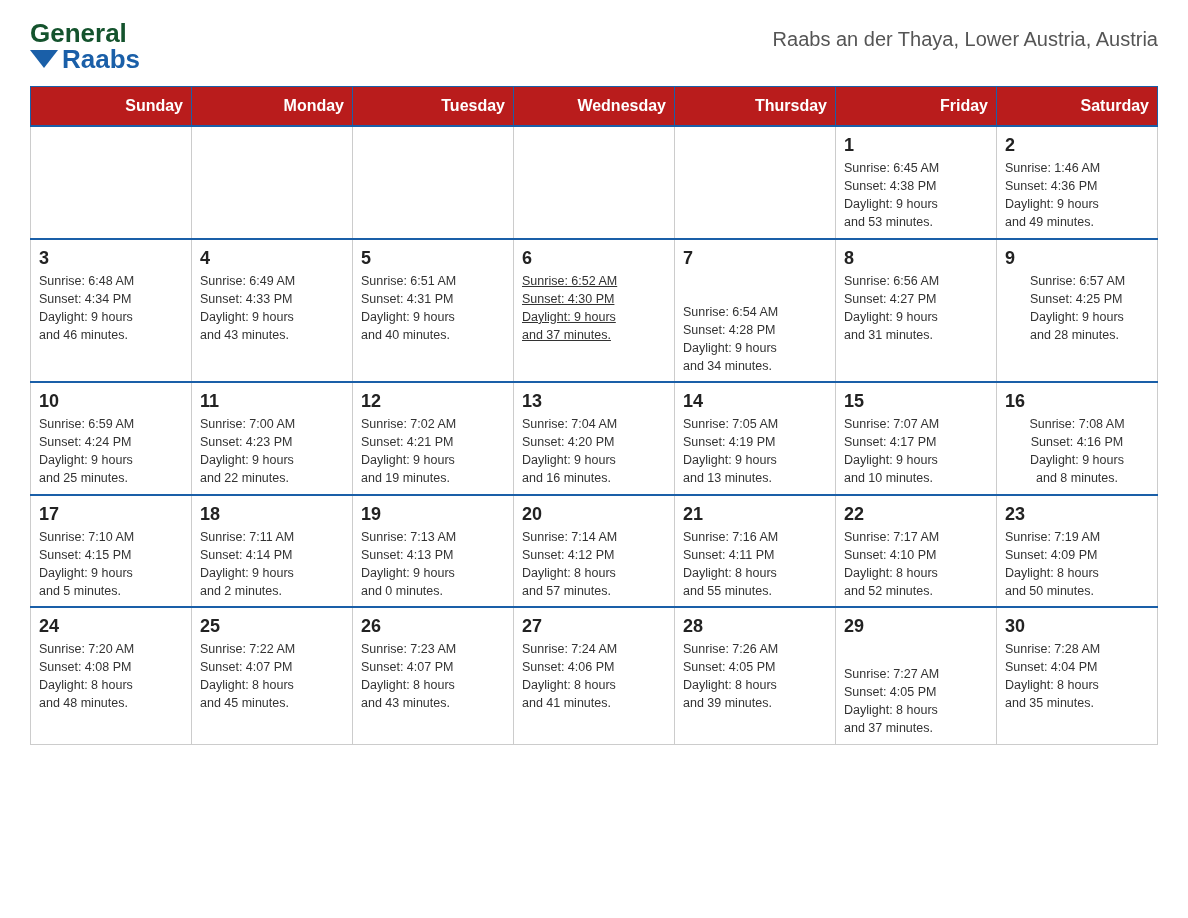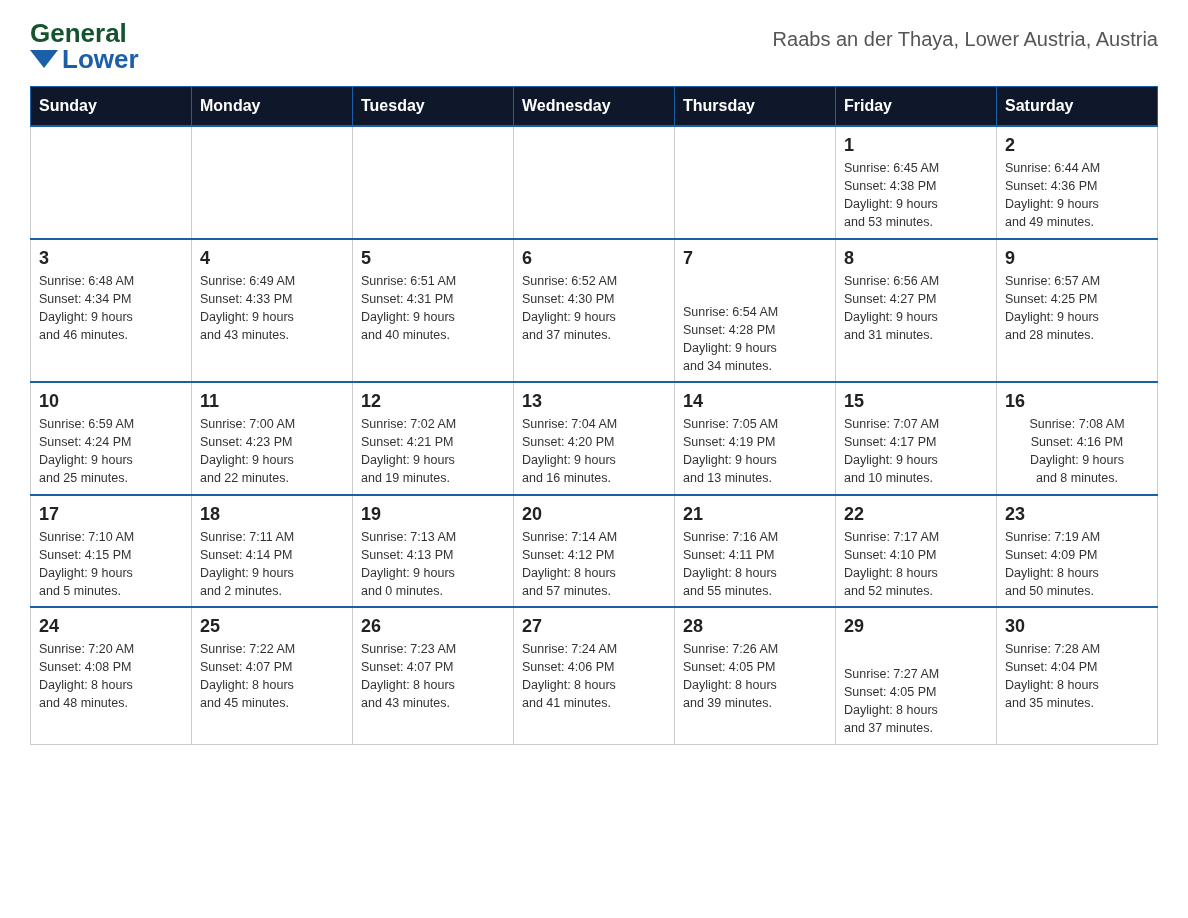--- a/index.html
+++ b/index.html
@@ -58,26 +58,26 @@
       font-size: 20px;
       color: #555;
       margin-top: 8px;
     }
     .calendar {
       width: 100%;
       border-collapse: collapse;
       margin-top: 14px;
     }
     .calendar th {
-      background: #0f172a;
+      background: #b91c1c;
       color: #fff;
       font-size: 16px;
       font-weight: bold;
       padding: 10px 8px;
-      text-align: left;
+      text-align: right;
       border: 1px solid #1a5fa8;
     }
     .calendar td {
       vertical-align: top;
       border: 1px solid #ccc;
       padding: 8px 8px 6px 8px;
       width: 14.28%;
       font-size: 13px;
       color: #222;
       min-height: 90px;
@@ -103,21 +103,21 @@
     }
   </style>
 </head>
 <body>
 
 <div class="header-row">
   <div class="logo">
     <span class="logo-general">General</span>
     <div class="logo-blue-row">
       <div class="logo-triangle"></div>
-      <span class="logo-blue">Lower</span>
+      <span class="logo-blue">Raabs</span>
     </div>
   </div>
   <div class="title-block">
     <div class="location-title">Raabs an der Thaya, Lower Austria, Austria</div>
   </div>
 </div>
 
 <table class="calendar">
   <thead>
     <tr>
@@ -139,21 +139,21 @@
         <td class="empty-cell"></td>
         <td>
           <span class="day-num">1</span>
           <div class="day-info" style="white-space: pre-line;">Sunrise: 6:45 AM
 Sunset: 4:38 PM
 Daylight: 9 hours
 and 53 minutes.</div>
         </td>
         <td>
           <span class="day-num">2</span>
-          <div class="day-info" style="white-space: pre-line;">Sunrise: 6:44 AM
+          <div class="day-info" style="white-space: pre-line;">Sunrise: 1:46 AM
 Sunset: 4:36 PM
 Daylight: 9 hours
 and 49 minutes.</div>
         </td>
       </tr>
       <tr class="week-row">
         <td>
           <span class="day-num">3</span>
           <div class="day-info" style="white-space: pre-line;">Sunrise: 6:48 AM
 Sunset: 4:34 PM
@@ -169,42 +169,42 @@
         </td>
         <td>
           <span class="day-num">5</span>
           <div class="day-info" style="white-space: pre-line;">Sunrise: 6:51 AM
 Sunset: 4:31 PM
 Daylight: 9 hours
 and 40 minutes.</div>
         </td>
         <td>
           <span class="day-num">6</span>
-          <div class="day-info" style="white-space: pre-line;">Sunrise: 6:52 AM
+          <div class="day-info" style="white-space: pre-line; text-decoration: underline;">Sunrise: 6:52 AM
 Sunset: 4:30 PM
 Daylight: 9 hours
 and 37 minutes.</div>
         </td>
         <td>
           <span class="day-num">7</span>
           <div class="day-info" style="white-space: pre-line; margin-top: 34px;">Sunrise: 6:54 AM
 Sunset: 4:28 PM
 Daylight: 9 hours
 and 34 minutes.</div>
         </td>
         <td>
           <span class="day-num">8</span>
           <div class="day-info" style="white-space: pre-line;">Sunrise: 6:56 AM
 Sunset: 4:27 PM
 Daylight: 9 hours
 and 31 minutes.</div>
         </td>
         <td>
           <span class="day-num">9</span>
-          <div class="day-info" style="white-space: pre-line;">Sunrise: 6:57 AM
+          <div class="day-info" style="white-space: pre-line; margin-left: 25px;">Sunrise: 6:57 AM
 Sunset: 4:25 PM
 Daylight: 9 hours
 and 28 minutes.</div>
         </td>
       </tr>
       <tr class="week-row">
         <td>
           <span class="day-num">10</span>
           <div class="day-info" style="white-space: pre-line;">Sunrise: 6:59 AM
 Sunset: 4:24 PM

